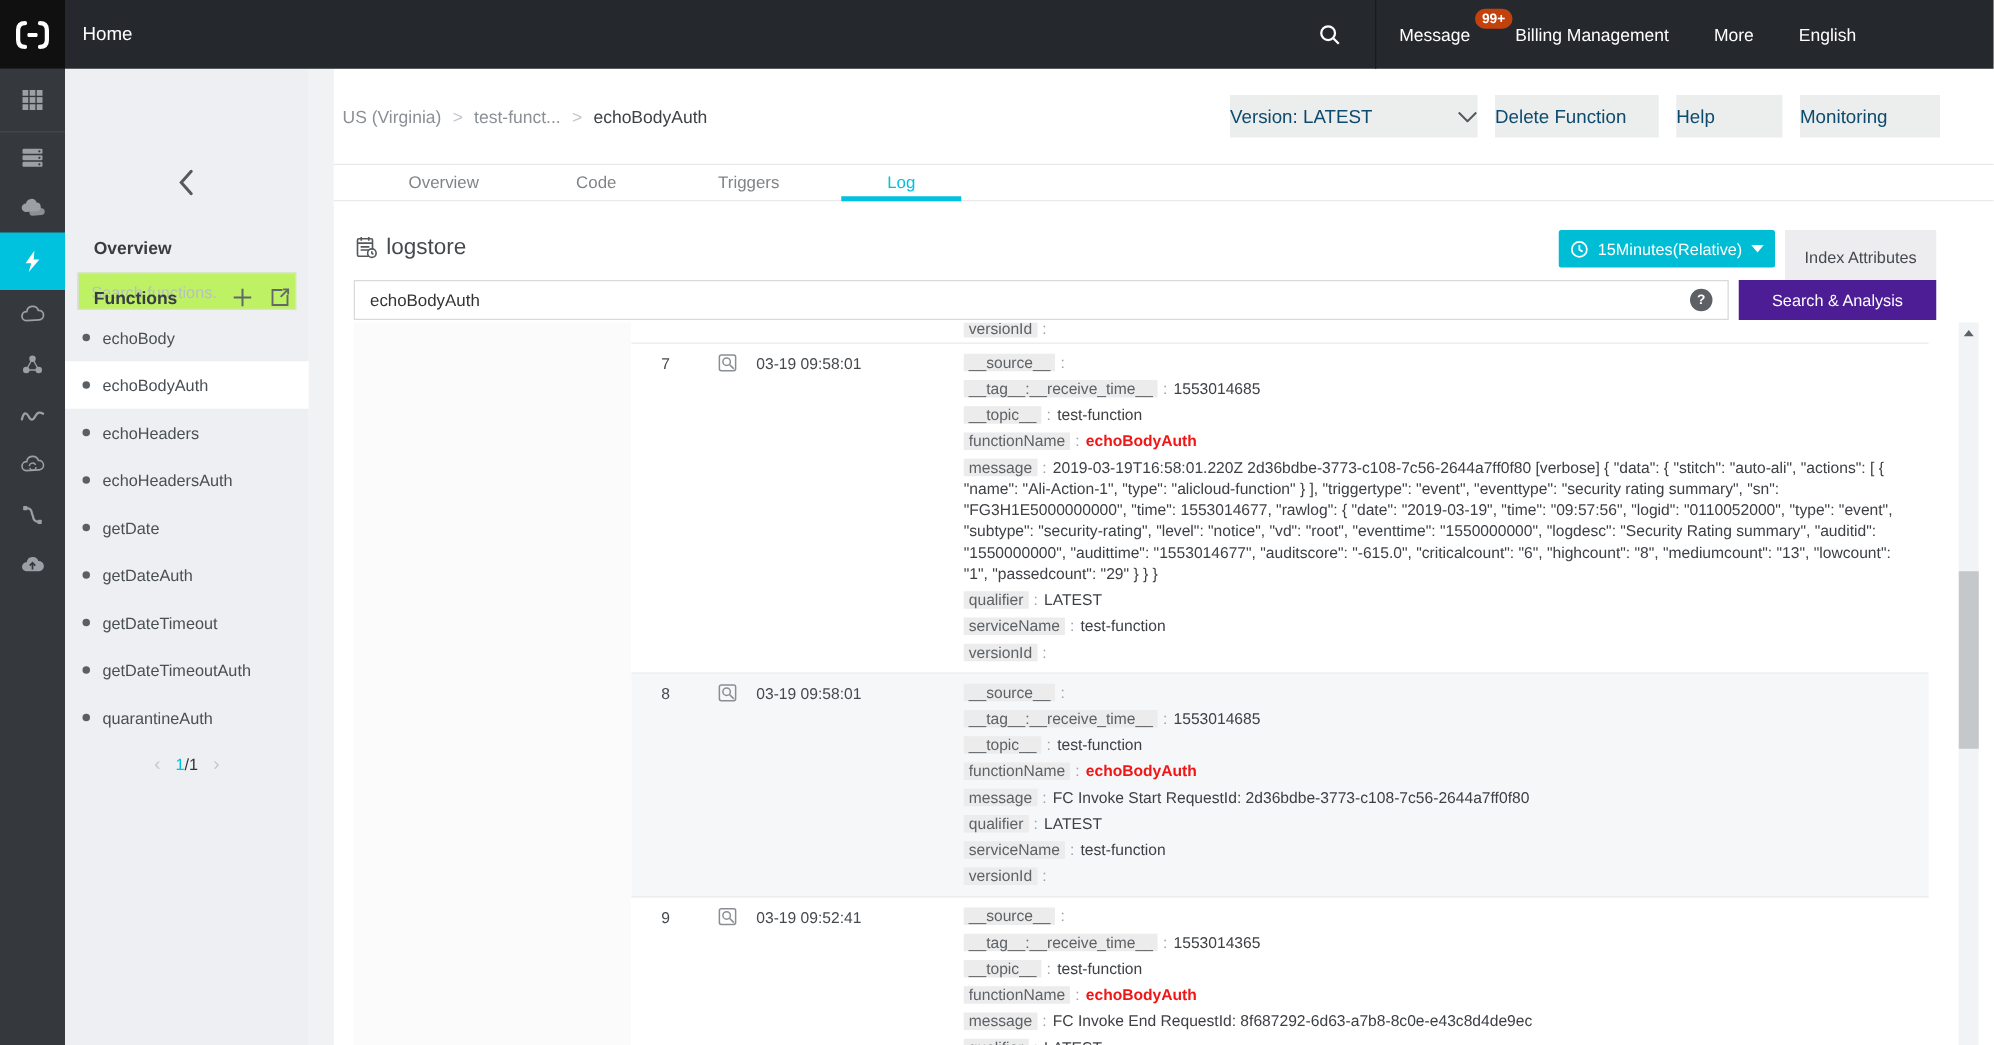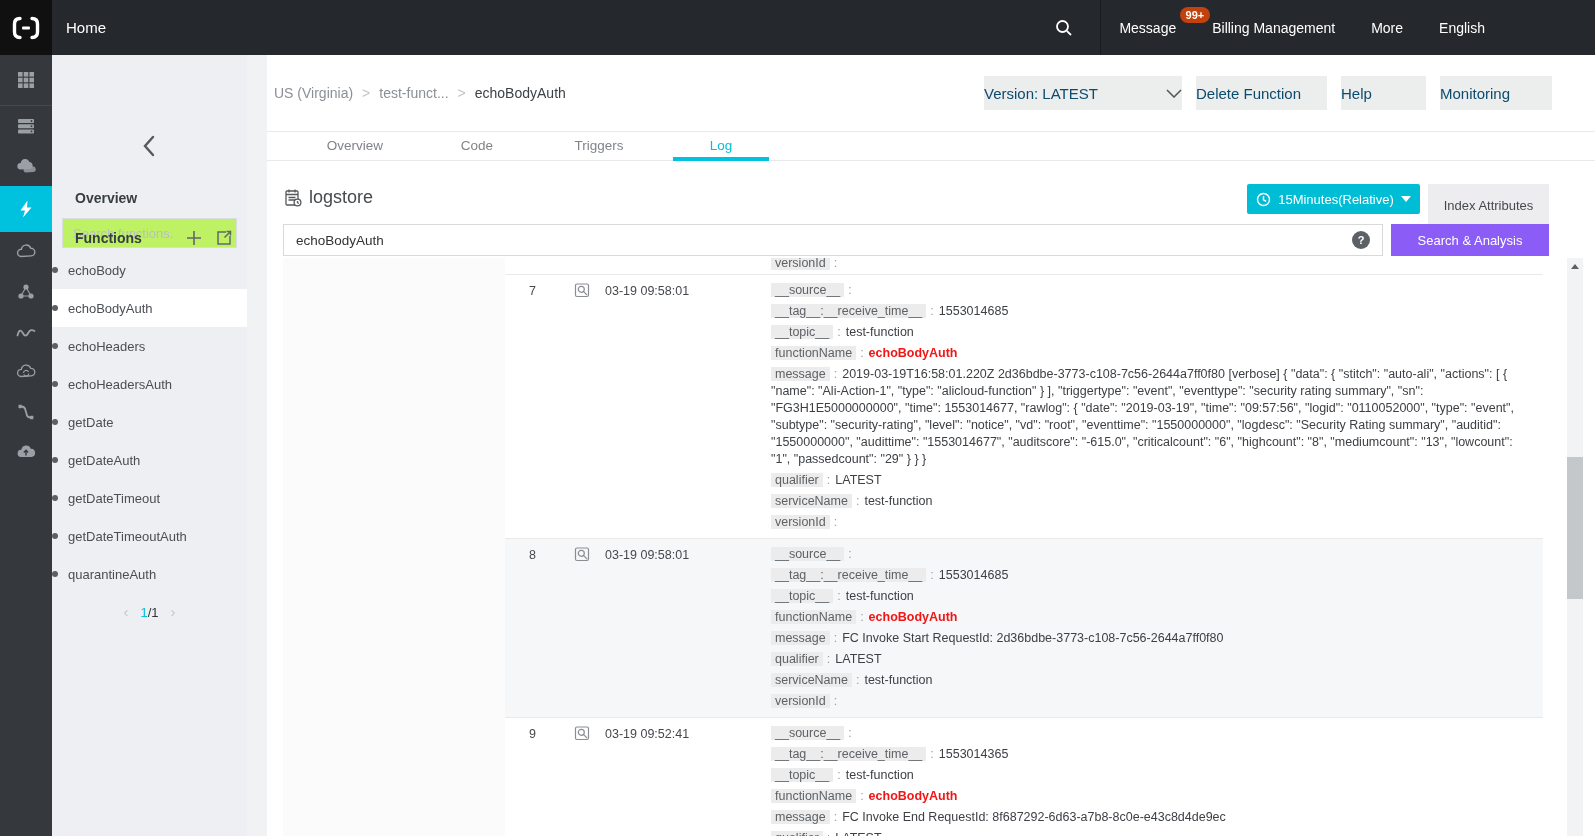--- a/index.html
+++ b/index.html
@@ -25,21 +25,21 @@
   
   .leftpanel { position:absolute; top:55px; left:52px; bottom:0; width:195px; background:#edeff2; z-index:10; }
   .collapse-btn { position:absolute; top:78px; left:0; right:0; text-align:center; cursor:pointer; color:#555; }
   .lp-overview { position:absolute; top:135px; left:23px; font-size:14px; font-weight:bold; color:#373d41; cursor:pointer; }
   .lp-fn-row { position:absolute; top:175px; left:23px; right:14px; display:flex; align-items:center; }
   .lp-fn-label { font-size:14px; font-weight:bold; color:#373d41; }
   .lp-fn-icons { margin-left:auto; display:flex; align-items:center; gap:12px; }
   .lp-search { position:absolute; top:163px; left:10px; width:175px; height:30px; border:1px solid #d9dce0; background:#bef264; font-size:13px; padding:0 10px; color:#333; outline:none; font-family:"Liberation Sans",sans-serif; }
   .lp-search::placeholder { color:#b9bec4; }
   .fn-list { position:absolute; top:196px; left:0; right:0; }
-  .fn-item { height:38px; display:flex; align-items:center; font-size:13px; color:#4a4f54; cursor:pointer; }
+  .fn-item { height:38px; display:flex; align-items:center; padding-left:14px; font-size:13px; color:#4a4f54; cursor:pointer; }
   .fn-item .dot { width:6px; height:6px; border-radius:50%; background:#5a5f64; margin-right:10px; flex:none; }
   .fn-item.selected { background:#fff; }
   .lp-pager { position:absolute; top:548px; left:0; right:0; text-align:center; font-size:13px; color:#333; }
   .lp-pager .arr { color:#c3c7cb; font-size:15px; margin:0 12px; cursor:pointer; }
   .lp-pager .cur { color:#00c1de; }
 
   
   .main { position:absolute; top:55px; left:247px; right:0; bottom:0; background:#fff; }
   .gutter { position:absolute; top:0; left:0; width:20px; bottom:0; background:#f1f2f4; }
 
@@ -62,21 +62,21 @@
 
   .ls-header { position:absolute; top:123px; left:0; right:0; height:44px; }
   .ls-title { position:absolute; left:36px; top:9px; display:flex; align-items:center; gap:6px; font-size:18px; color:#454a4f; }
   .time-btn { position:absolute; left:1000px; top:6px; width:173px; height:30px; background:#00bdd6; border:none; border-radius:2px; color:#fff; font-size:13px; display:flex; align-items:center; justify-content:center; gap:7px; cursor:pointer; font-family:"Liberation Sans",sans-serif; }
   .caret-down { width:0; height:0; border-left:5px solid transparent; border-right:5px solid transparent; border-top:6px solid #fff; }
   .index-btn { position:absolute; left:1181px; top:6px; width:121px; height:42px; background:#ededef; border:none; font-size:13px; color:#45494e; cursor:pointer; font-family:"Liberation Sans",sans-serif; }
 
   .query-row { position:absolute; top:169px; left:0; right:0; height:32px; }
   .query-input { position:absolute; left:36px; top:0; width:1100px; height:32px; border:1px solid #d9d9d9; font-size:13.5px; padding:0 40px 0 12px; color:#333; outline:none; font-family:"Liberation Sans",sans-serif; }
   .q-help { position:absolute; left:1105px; top:7px; width:18px; height:18px; border-radius:50%; background:#5d6165; color:#fff; font-size:11px; font-weight:bold; text-align:center; line-height:18px; cursor:pointer; }
-  .search-btn { position:absolute; left:1144px; top:0; width:158px; height:32px; background:#8b5cf6; border:none; color:#fff; font-size:13px; cursor:pointer; font-family:"Liberation Sans",sans-serif; }
+  .search-btn { position:absolute; left:1144px; top:0; width:158px; height:32px; background:#4c1d95; border:none; color:#fff; font-size:13px; cursor:pointer; font-family:"Liberation Sans",sans-serif; }
 
   
   .log-left-gutter { position:absolute; top:203px; left:36px; width:222px; bottom:0; background:#fbfbfc; }
   .log-table { position:absolute; top:203px; left:258px; width:1038px; bottom:0; overflow:hidden; background:#fff; }
   .log-row { display:flex; padding:7px 0 3px; border-bottom:1px solid #e9e9e9; }
   .log-row.shaded { background:#f6f7f9; }
   .log-row.tail { height:17px; padding:0; overflow:hidden; }
   .log-row.tail .col-fields { margin-top:-3px; }
   .col-num { width:55px; text-align:center; font-size:12.5px; color:#45494e; padding-top:2px; flex:none; }
   .col-icon { width:45px; text-align:center; flex:none; }

